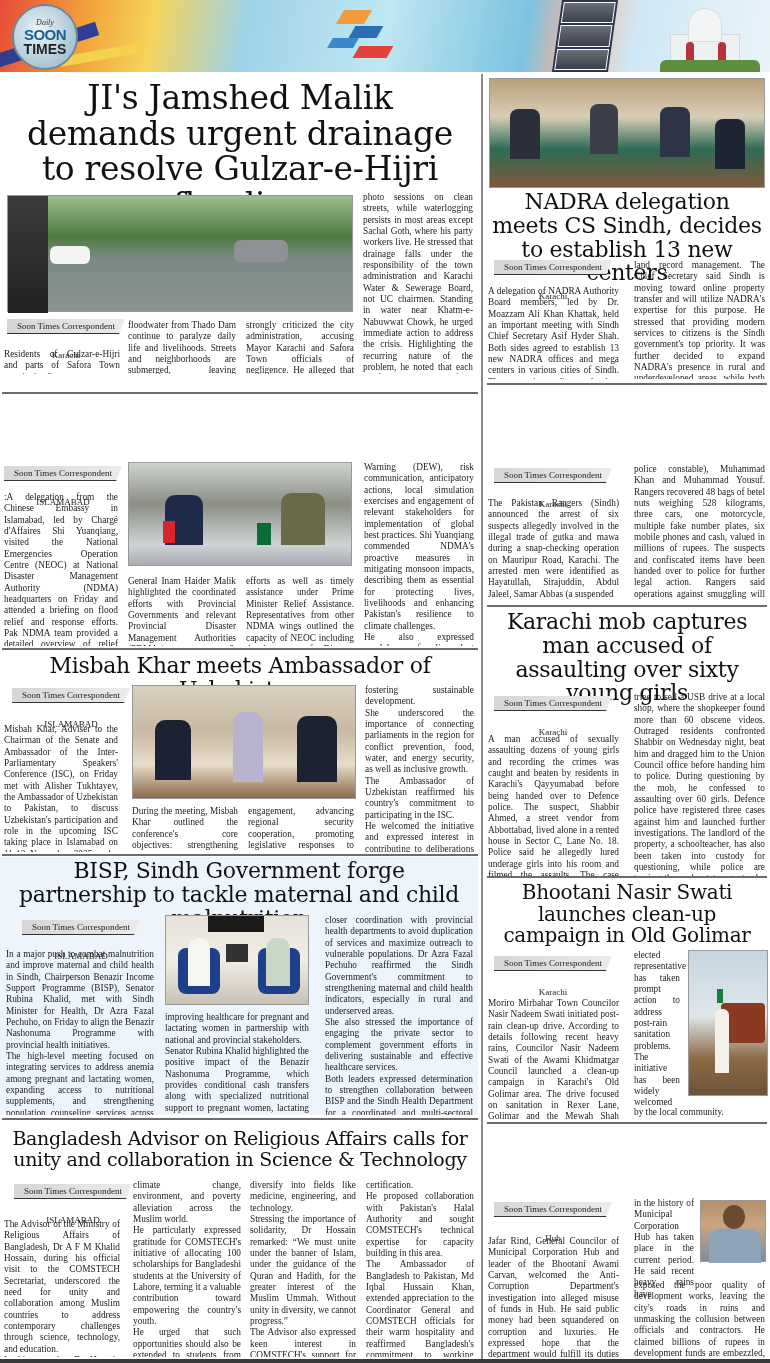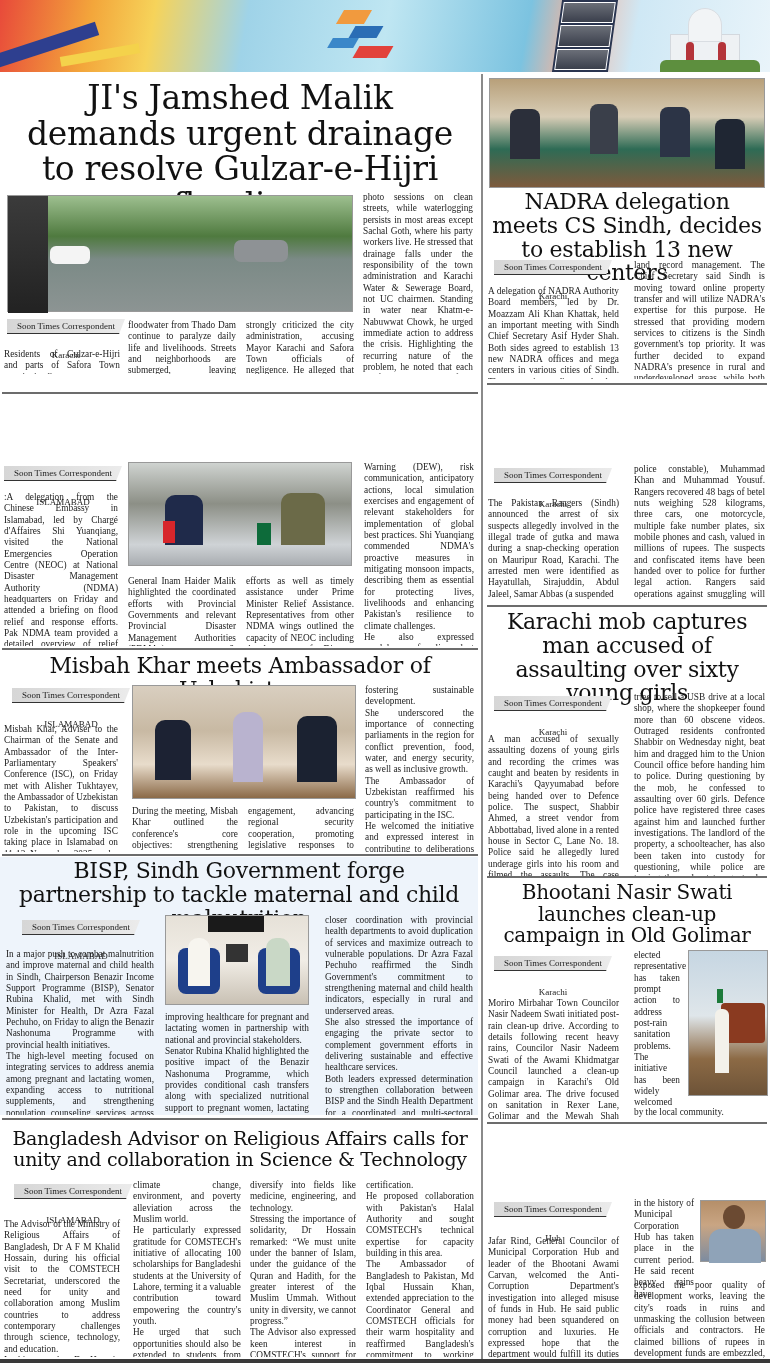--- a/index.html
+++ b/index.html
@@ -38,20 +38,25 @@
 </head>
 <body>
 
 <div class="banner">
   <div class="stripe1"></div>
   <div class="stripe2"></div>
   <div class="dia1"></div>
   <div class="dia2"></div>
   <div class="dia3"></div>
   <div class="dia4"></div>
+  <div class="logo">
+    <span class="daily">Daily</span>
+    <span class="soon">SOON</span>
+    <span class="times">TIMES</span>
+  </div>
   <div class="portraits">
       <div></div>
       <div></div>
       <div></div>
     </div>
   <div class="monument">
     <div class="base"></div>
       <div class="dome"></div>
     <div class="arch" style="left:26px"></div>
       <div class="arch" style="left:58px"></div>

